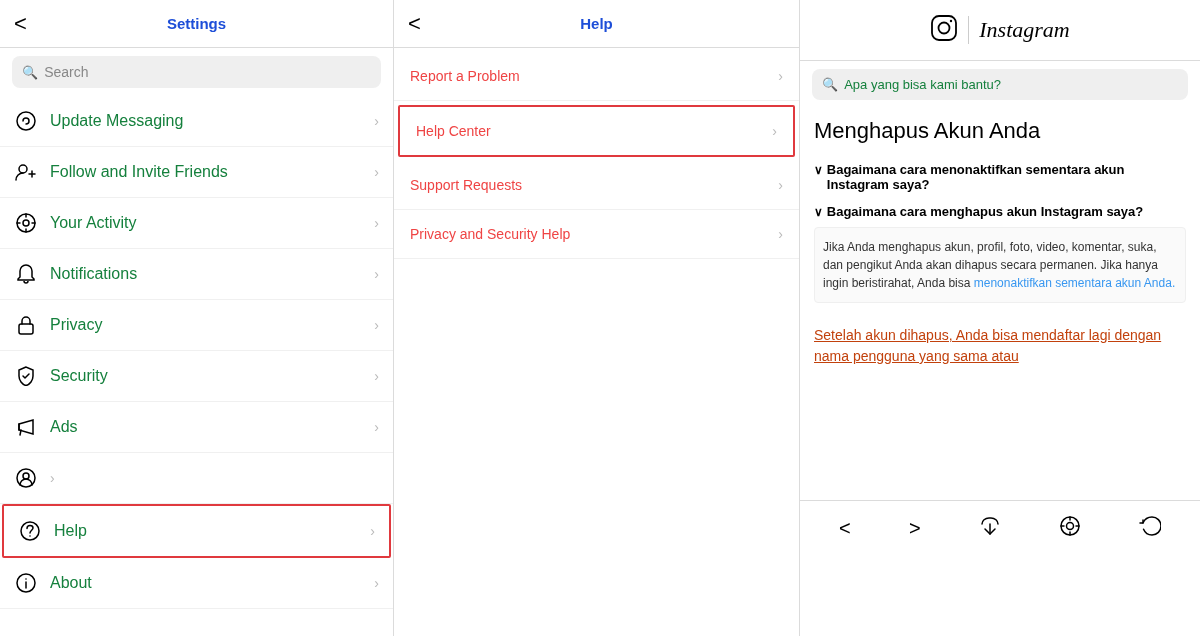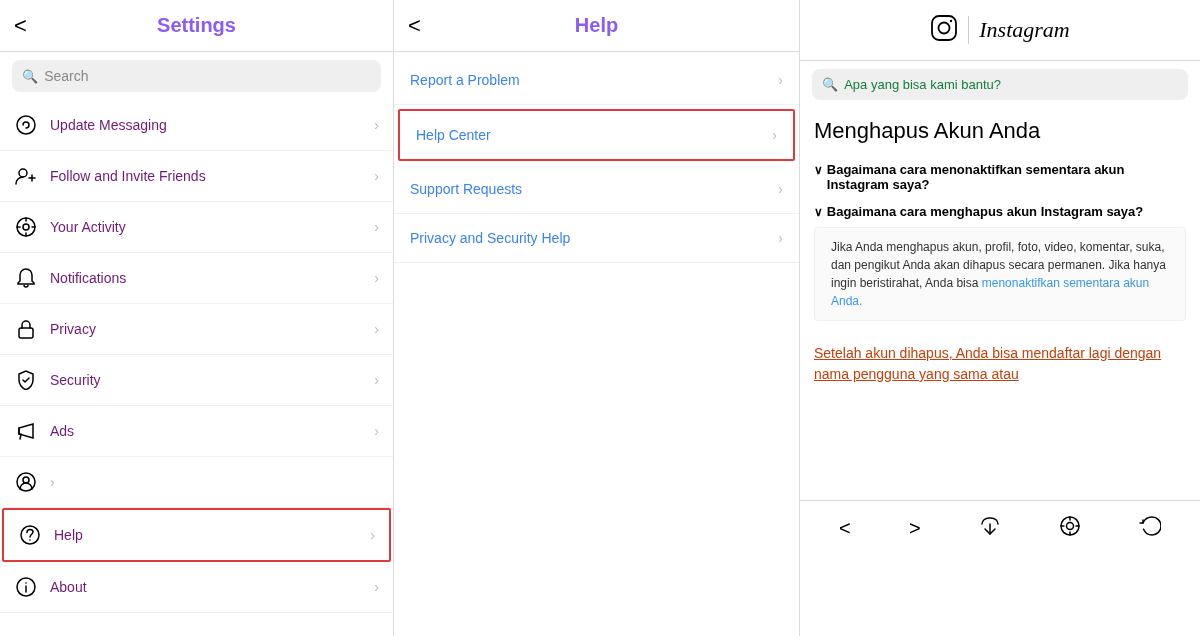--- a/index.html
+++ b/index.html
@@ -55,23 +55,23 @@
     .panel-header .back-btn {
       position: absolute;
       left: 14px;
       font-size: 22px;
       color: #000;
       cursor: pointer;
       font-weight: 300;
       line-height: 1;
     }
     .panel-header .title {
-      font-size: 20px;
+      font-size: 15px;
       font-weight: 600;
-      color: #8b5cf6;
+      color: #1d4ed8;
     }
 
     
     .instagram-header {
       display: flex;
       align-items: center;
       justify-content: center;
       gap: 10px;
       padding: 14px 16px;
       border-bottom: 1px solid #dbdbdb;
@@ -134,22 +134,22 @@
       height: 24px;
       display: flex;
       align-items: center;
       justify-content: center;
       margin-right: 12px;
       font-size: 17px;
       color: #000;
     }
     .settings-item .item-label {
       flex: 1;
-      font-size: 14px;
-      color: #701a75;
+      font-size: 16px;
+      color: #15803d;
     }
     .settings-item .chevron {
       color: #bbb;
       font-size: 14px;
     }
 
     
     .help-list {
       flex: 1;
       overflow-y: auto;
@@ -165,21 +165,21 @@
     }
     .help-item.highlighted {
       border: 2px solid #e0393e;
       margin: 4px 4px;
       border-radius: 2px;
       border-bottom: 2px solid #e0393e;
     }
     .help-item .item-label {
       flex: 1;
       font-size: 14px;
-      color: #3b82f6;
+      color: #ef4444;
     }
     .help-item .chevron {
       color: #bbb;
       font-size: 14px;
     }
 
     
     .content-search {
       margin: 8px 12px;
       background: #efefef;
@@ -229,21 +229,21 @@
       color: #000;
       font-size: 12px;
       margin-top: 1px;
     }
 
     .faq-answer {
       font-size: 12px;
       color: #333;
       line-height: 1.5;
       background: #fafafa;
-      padding: 10px 16px;
+      padding: 10px 8px;
       border-radius: 4px;
       border: 1px solid #efefef;
     }
     .faq-link {
       color: #3897f0;
       text-decoration: none;
     }
 
     .after-text {
       font-size: 14px;

